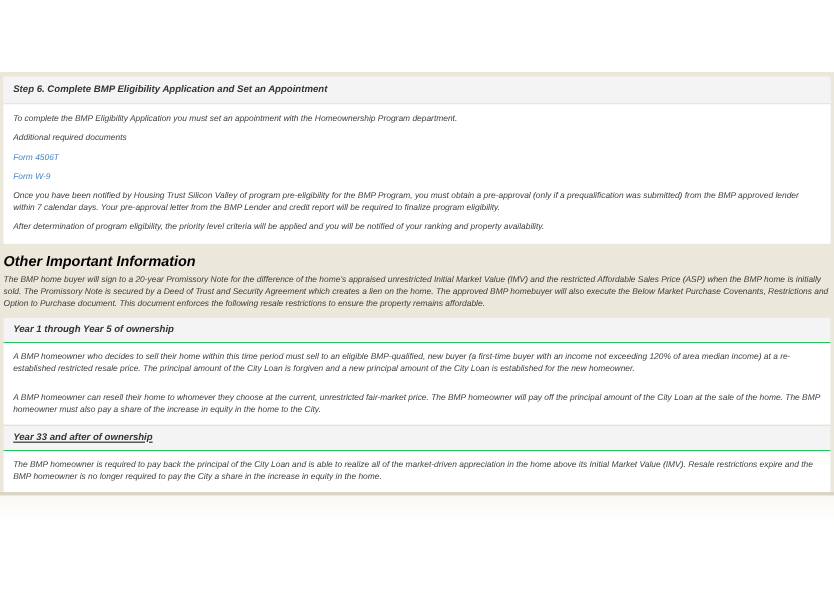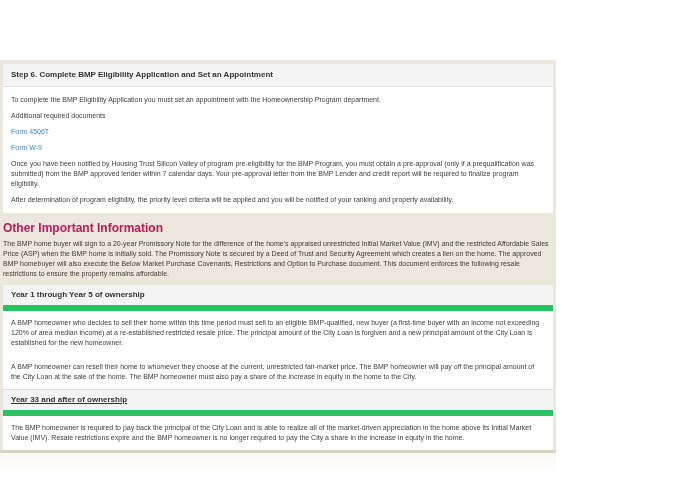--- a/index.html
+++ b/index.html
@@ -4,21 +4,21 @@
 <style>
   html, body {
     margin: 0;
     padding: 0;
     width: 695px;
     height: 494px;
     overflow: hidden;
     background: #ffffff;
     font-family: "Liberation Sans", sans-serif;
   }
-  .viewport { width: 556px; height: 494px; position: relative; }
+  .viewport { width: 695px; height: 494px; position: relative; font-style: italic; }
 
   .top-band { height: 60px; background: #ffffff; }
 
   .content-bg {
     background: #ebe7da;
     padding: 4px 3px 0 3px;
     border-bottom: 3px solid #d9d4c3;
   }
 
   
@@ -42,39 +42,39 @@
   .panel-body p { margin: 0 0 6px 0; }
   .panel-body p:last-child { margin-bottom: 0; }
   a { color: #4583c1; text-decoration: none; cursor: pointer; }
 
   
   h2.section-title {
     margin: 8px 0 4px 0;
     font-size: 12px;
     line-height: 14px;
     font-weight: bold;
-    color: #be185d;
+    color: #000000;
   }
   p.lead {
     margin: 0 0 6px 0;
     font-size: 7px;
     line-height: 10px;
     color: #3d3c38;
   }
 
   
   .panel-group { }
   .sub-header {
     background: #f4f4f4;
     padding: 5px 8px;
     font-size: 8px;
     line-height: 10px;
     font-weight: bold;
     color: #333333;
-    border-bottom: 6px solid #22c55e;
+    border-bottom: 1px solid #22c55e;
   }
   .sub-header.bordered-top { border-top: 1px solid #e3e1db; }
   .sub-header .underline { text-decoration: underline; }
   .sub-body {
     background: #ffffff;
     padding: 7px 8px;
     font-size: 7px;
     line-height: 10px;
     color: #404040;
   }

